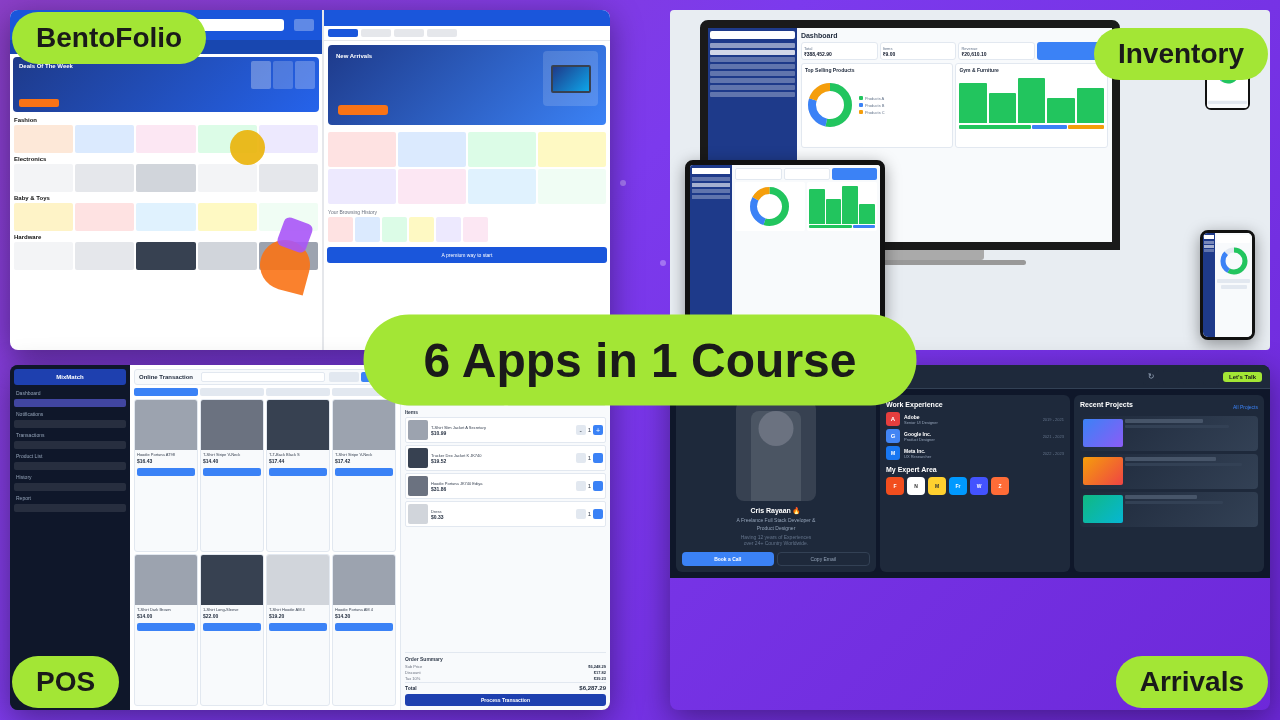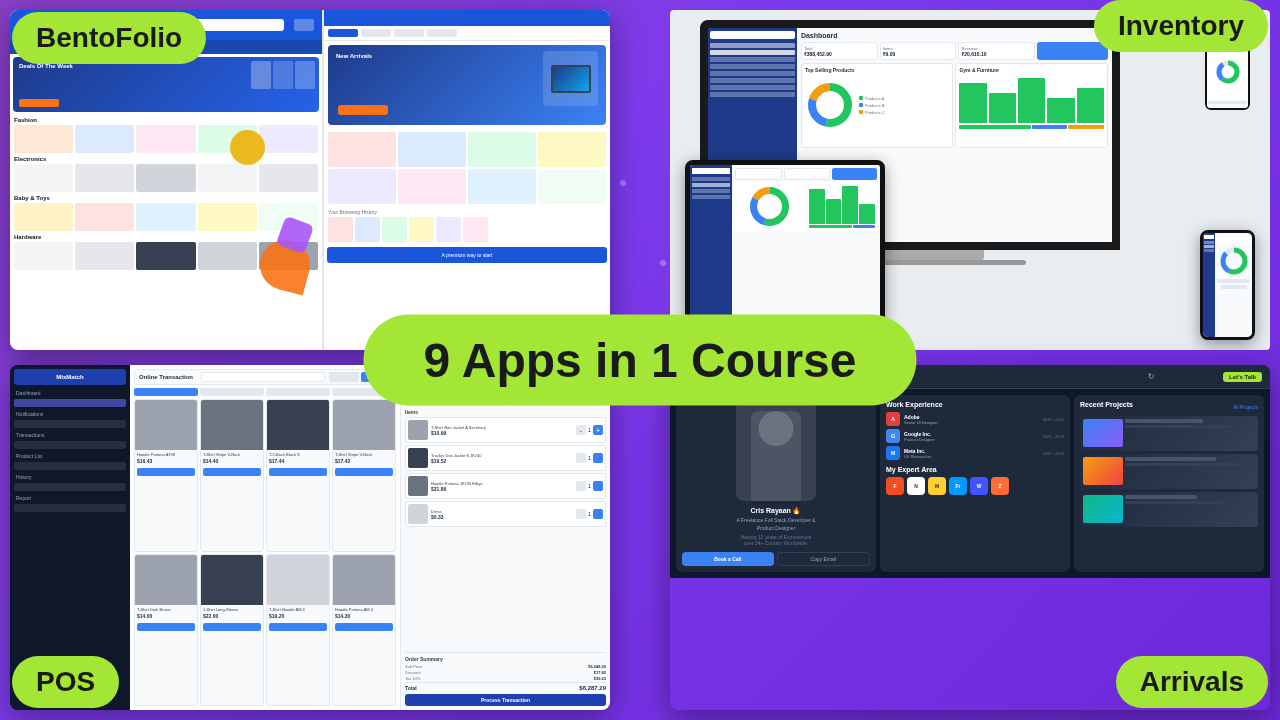--- a/index.html
+++ b/index.html
@@ -31,21 +31,21 @@
       z-index: 100;
       font-family: 'Arial Black', Arial, sans-serif;
     }
 
     .label-ecommerce {
       top: 12px;
       left: 12px;
     }
 
     .label-inventory {
-      top: 0;
+      top: 28px;
       right: 12px;
     }
 
     .label-pos {
       bottom: 12px;
       left: 12px;
     }
 
     .label-portfolio {
       bottom: 12px;
@@ -572,21 +572,21 @@
 
 <div class="label-badge label-pos">
   <span>POS</span>
 </div>
 
 <div class="label-badge label-portfolio">
   <span>Arrivals</span>
 </div>
 
 <div class="center-banner">
-  <span class="center-banner-text">9 Apps in 1 Course</span>
+  <span class="center-banner-text">6 Apps in 1 Course</span>
 </div>
 
 <div style="position:absolute;top:10px;left:10px;width:600px;height:340px;border-radius:8px;overflow:hidden;box-shadow:0 8px 32px rgba(0,0,0,0.4);">
   <div class="ecommerce-outer">
 
     <div class="ec-left-panel">
 
       <div class="ec-header">
         <div style="color:white;font-size:7px;font-weight:bold;">GALAXY 💻</div>
         <div style="flex:1;height:12px;background:white;border-radius:3px;margin:0 4px;"></div>

